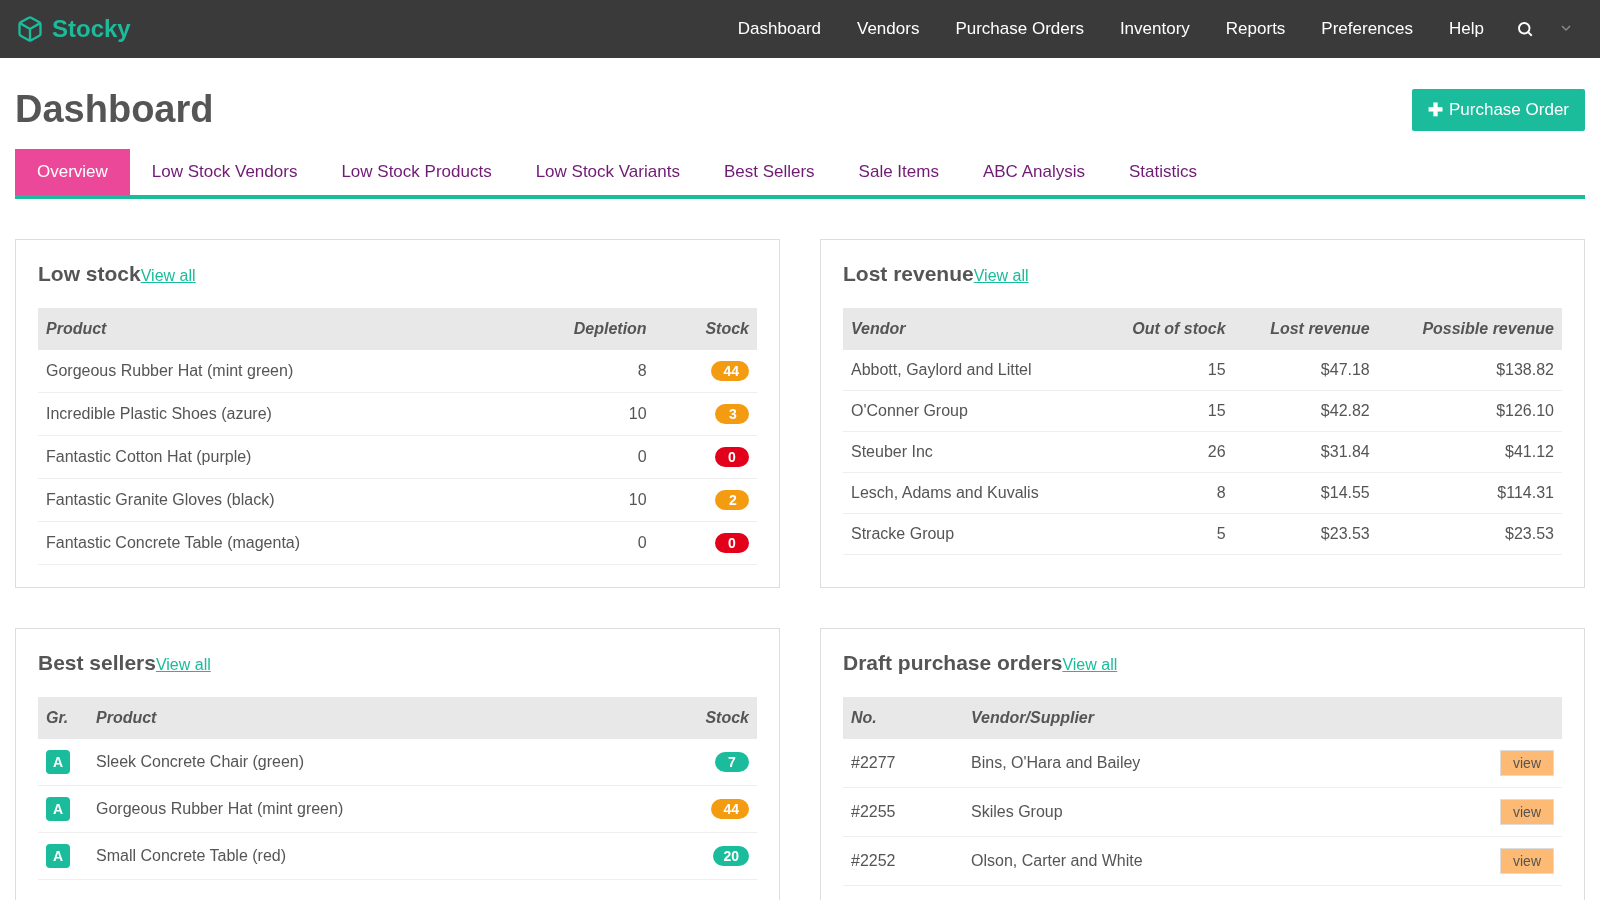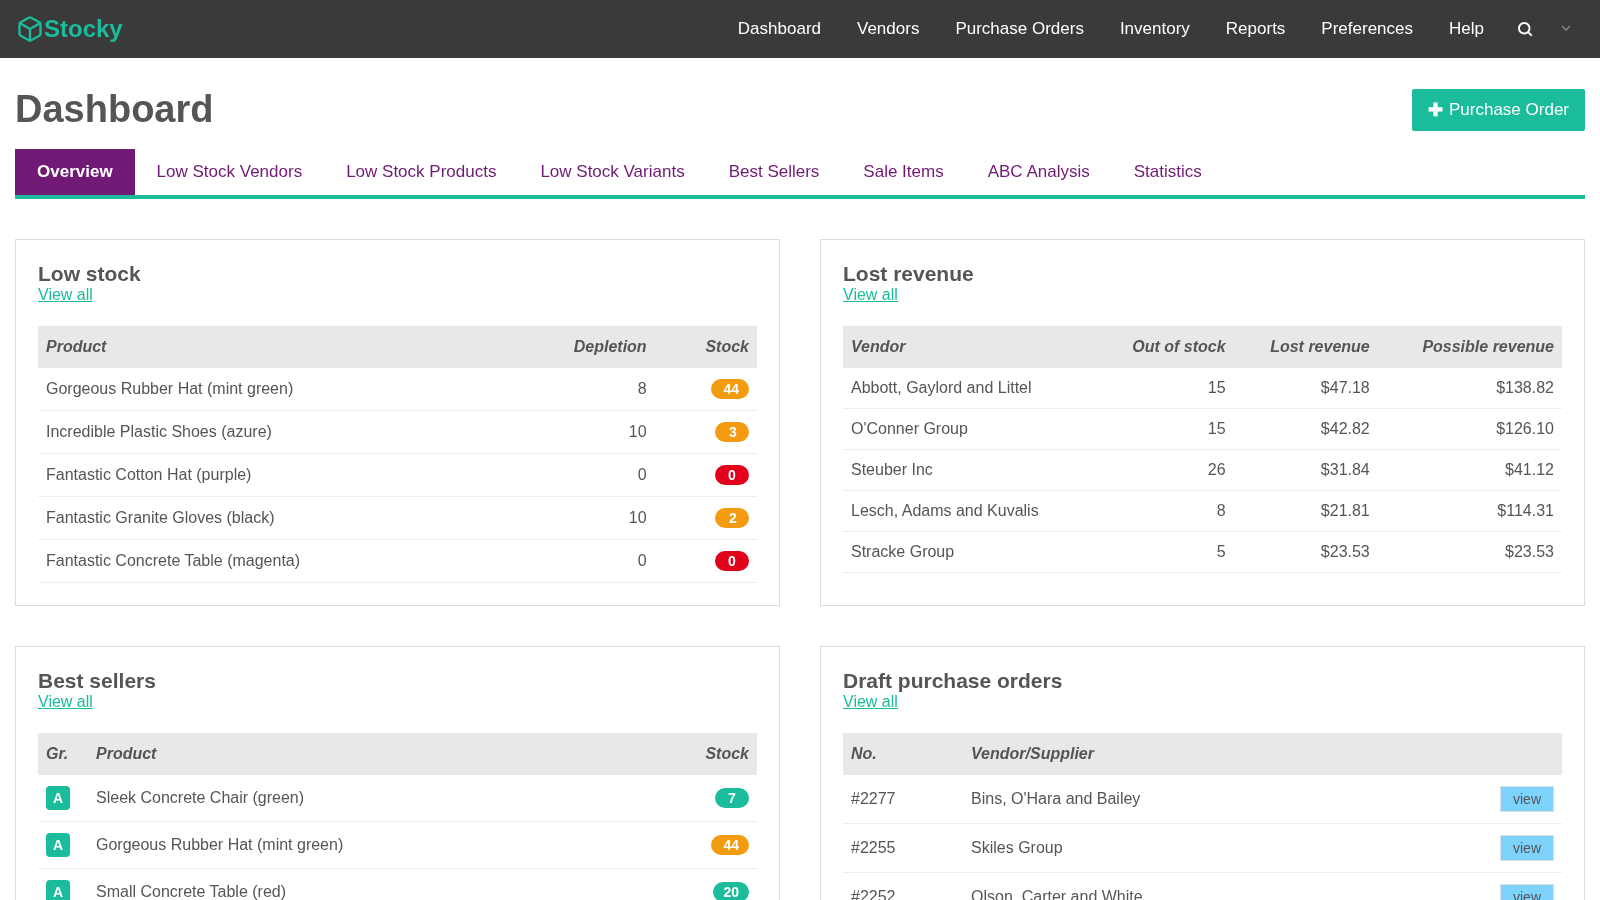--- a/index.html
+++ b/index.html
@@ -1,49 +1,49 @@
 <!DOCTYPE html>
 <html><head>
 <meta charset="utf-8">
 <style>
 * { box-sizing: border-box; margin: 0; padding: 0; }
 body { font-family: -apple-system, BlinkMacSystemFont, "Segoe UI", Helvetica, Arial, sans-serif; background: #fff; color: #333; width: 1600px; }
 .topnav { background: #3a3a3a; height: 58px; display: flex; align-items: center; padding: 0 16px; }
-.logo { display: flex; align-items: center; }
+.logo { display: flex; align-items: center; gap: 8px; }
 .logo svg { width: 28px; height: 28px; }
 .logo-text { color: #1abc9c; font-size: 24px; font-weight: 700; }
 .nav-spacer { flex: 1; }
 .nav-items { display: flex; align-items: center; gap: 0; }
 .nav-item { color: #fff; font-size: 17px; padding: 0 18px; cursor: pointer; line-height: 58px; }
 .nav-icon { color: #fff; padding: 0 14px; cursor: pointer; display: flex; align-items: center; }
 .nav-caret { color: #888; padding: 0 12px; cursor: pointer; }
 .page { padding: 0 15px; }
 .page-header { display: flex; align-items: center; justify-content: space-between; padding: 30px 0 18px 0; }
 .page-title { font-size: 38px; font-weight: 700; color: #555; }
 .btn-primary { background: #1abc9c; color: #fff; border: none; padding: 10px 16px; font-size: 17px; cursor: pointer; display: flex; align-items: center; gap: 6px; border-radius: 2px; }
 .btn-primary .plus { font-size: 18px; font-weight: 700; }
 .tabs { display: flex; border-bottom: 4px solid #1abc9c; }
 .tab { padding: 13px 22px; font-size: 17px; color: #701a75; cursor: pointer; }
-.tab.active { background: #701a75; color: #fff; font-weight: bold; }
+.tab.active { background: #ec4899; color: #fff; }
 .cards { display: grid; grid-template-columns: 1fr 1fr; gap: 40px; padding: 40px 0 0 0; }
 .card { border: 1px solid #ddd; padding: 22px; }
-.card-header { display: flex; justify-content: flex-end; align-items: baseline; margin-bottom: 22px; flex-direction: column; }
+.card-header { display: flex; justify-content: flex-start; align-items: baseline; margin-bottom: 22px; }
 .card-title { font-size: 21px; font-weight: 700; color: #555; }
 .view-all { color: #1abc9c; font-size: 16px; text-decoration: underline; cursor: pointer; }
 table { width: 100%; border-collapse: collapse; }
 thead th { background: #e8e8e8; text-align: left; font-size: 16px; font-weight: 700; color: #555; padding: 12px 8px; font-style: italic; }
 thead th.right { text-align: right; }
 tbody td { padding: 11px 8px; font-size: 16px; color: #555; border-bottom: 1px solid #eee; }
 tbody td.right { text-align: right; }
 .pill { display: inline-block; min-width: 34px; padding: 2px 10px; border-radius: 12px; color: #fff; font-size: 14px; font-weight: 700; text-align: center; }
 .pill.orange { background: #f39c12; padding-left: 12px; }
 .pill.red { background: #e2001a; }
 .pill.teal { background: #1abc9c; }
 .grade { display: inline-block; width: 24px; height: 24px; background: #1abc9c; color: #fff; font-size: 14px; font-weight: 700; text-align: center; line-height: 24px; border-radius: 4px; }
-.btn-view { background: #7dd3fc; border: 1px solid #ddd; color: #555; font-size: 14px; padding: 4px 12px; cursor: pointer; }
+.btn-view { background: #fdba74; border: 1px solid #ddd; color: #555; font-size: 14px; padding: 4px 12px; cursor: pointer; }
 </style>
 </head>
 <body>
 
 <div class="topnav">
   <div class="logo">
     <svg viewBox="0 0 24 24" fill="none" stroke="#1abc9c" stroke-width="2">
         <path d="M21 16V8a2 2 0 0 0-1-1.73l-7-4a2 2 0 0 0-2 0l-7 4A2 2 0 0 0 3 8v8a2 2 0 0 0 1 1.73l7 4a2 2 0 0 0 2 0l7-4A2 2 0 0 0 21 16z"></path>
         <polyline points="3.27 6.96 12 12.01 20.73 6.96"></polyline>
         <line x1="12" y1="22.08" x2="12" y2="12"></line>
@@ -167,21 +167,21 @@
             </tr>
             <tr>
               <td>Steuber Inc</td>
     <td class="right">26</td>
     <td class="right">$31.84</td>
     <td class="right">$41.12</td>
             </tr>
             <tr>
               <td>Lesch, Adams and Kuvalis</td>
     <td class="right">8</td>
-    <td class="right">$21.81</td>
+    <td class="right">$14.55</td>
     <td class="right">$114.31</td>
             </tr>
             <tr>
               <td>Stracke Group</td>
     <td class="right">5</td>
     <td class="right">$23.53</td>
     <td class="right">$23.53</td>
             </tr>
           </tbody>
       </table>

